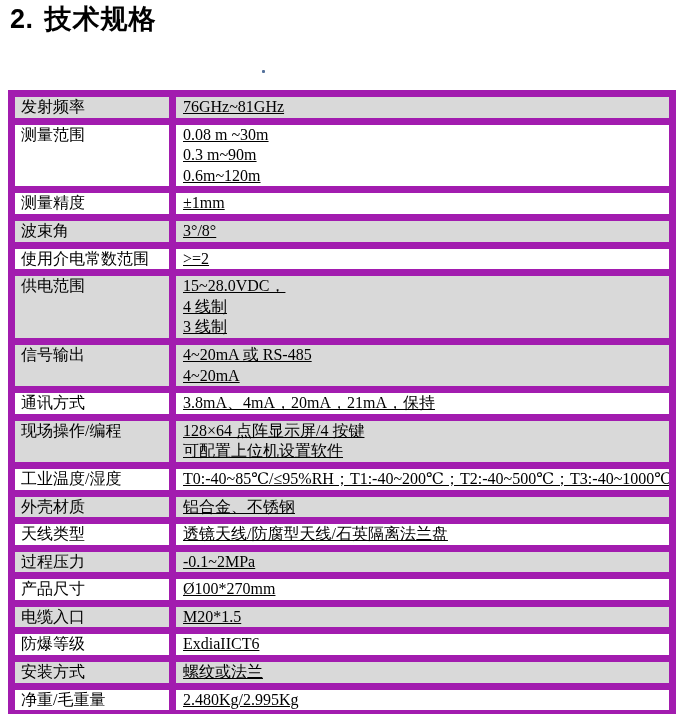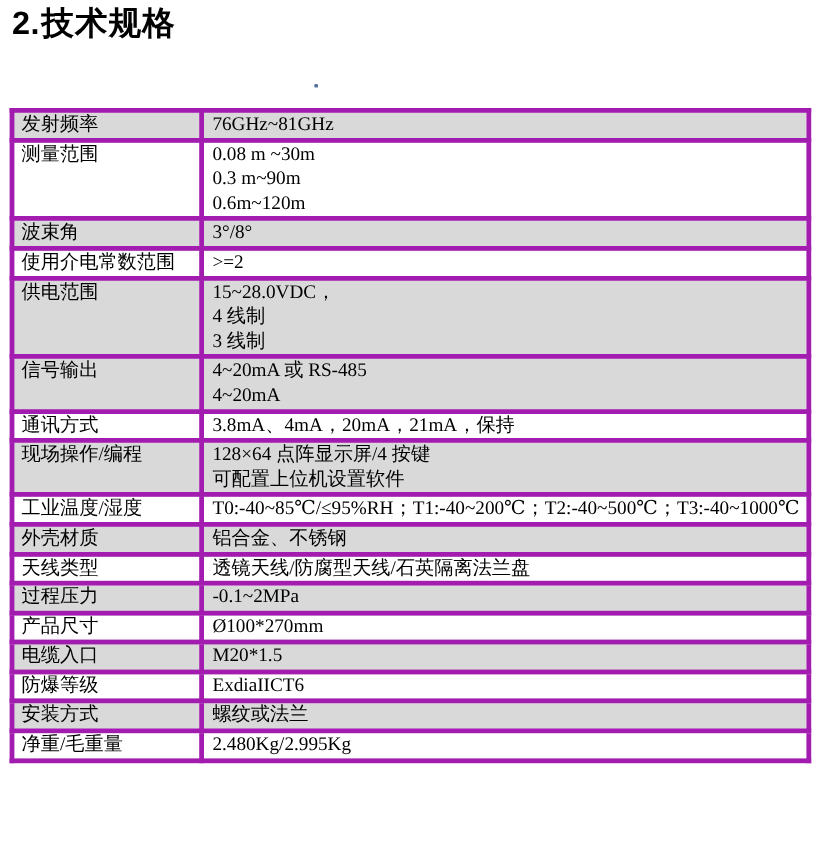--- a/index.html
+++ b/index.html
@@ -20,57 +20,58 @@
     left: 10px;
     top: 2px;
     font-family: "Liberation Sans", "DejaVu Sans", sans-serif;
     font-weight: bold;
     font-size: 27px;
     line-height: 34px;
     color: #000000;
     white-space: nowrap;
   }
   .page-title .num { letter-spacing: 0.5px; }
-  .page-title .txt { margin-left: 1px; letter-spacing: 1px; }
+  .page-title .txt { margin-left: 11px; letter-spacing: 1px; }
   .stray-mark {
     position: absolute;
     left: 262px;
     top: 70px;
     width: 3px;
     height: 3px;
     border-radius: 1px;
   }
   table.spec {
     position: absolute;
     left: 8px;
     top: 90px;
     width: 668px;
     border-collapse: collapse;
     table-layout: fixed;
   }
   table.spec td {
-    border: 4px solid #a21caf;
+    border: 7px solid #a21caf;
     vertical-align: top;
     font-size: 16px;
     line-height: 20.6px;
     padding: 0;
     overflow: hidden;
     background: #ffffff;
   }
   table.spec td.label {
     width: 146px;
     padding-left: 6px;
     padding-right: 2px;
   }
   table.spec td.value {
     padding-left: 7px;
     padding-right: 2px;
   }
   table.spec td.value div {
     white-space: nowrap;
+    text-decoration: underline;
   }
   table.spec tr.shaded td {
     background: var(--shade, #d9d9d9);
   }
 </style>
 </head>
 <body>
 
 <div class="page-title">
   <span class="num">2.</span><span class="txt">技术规格</span>
@@ -87,20 +88,26 @@
         </td>
       </tr>
       <tr>
         <td class="label">测量范围</td>
         <td class="value">
           <div>0.08 m ~30m</div>
           <div>0.3 m~90m</div>
           <div>0.6m~120m</div>
         </td>
       </tr>
+      <tr>
+        <td class="label">测量精度</td>
+        <td class="value">
+          <div>±1mm</div>
+        </td>
+      </tr>
       <tr class="shaded">
         <td class="label">波束角</td>
         <td class="value">
           <div>3°/8°</div>
         </td>
       </tr>
       <tr>
         <td class="label">使用介电常数范围</td>
         <td class="value">
           <div>&gt;=2</div>

